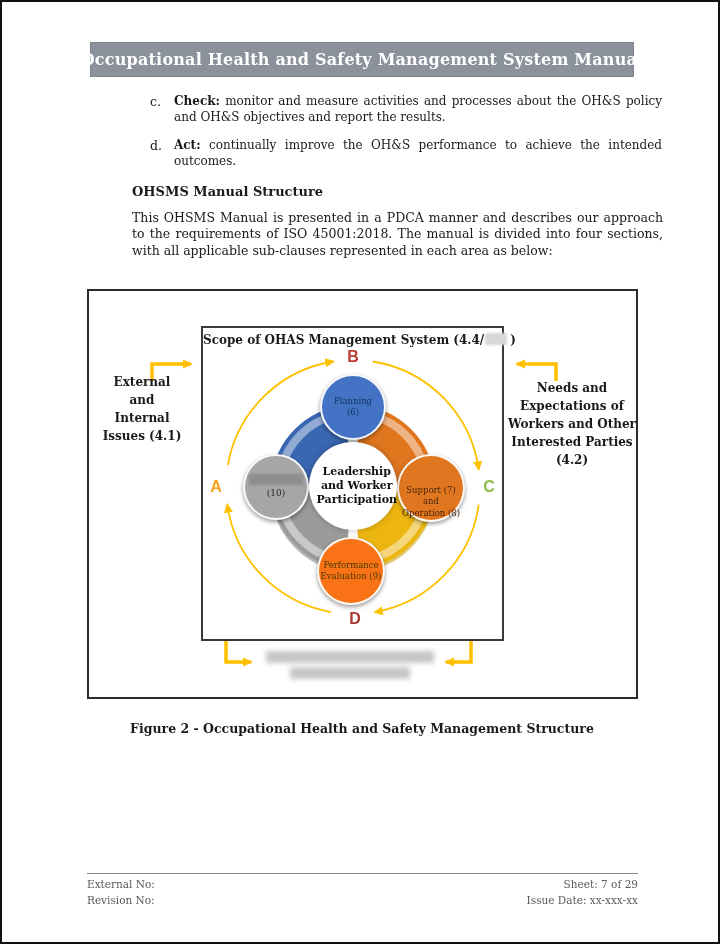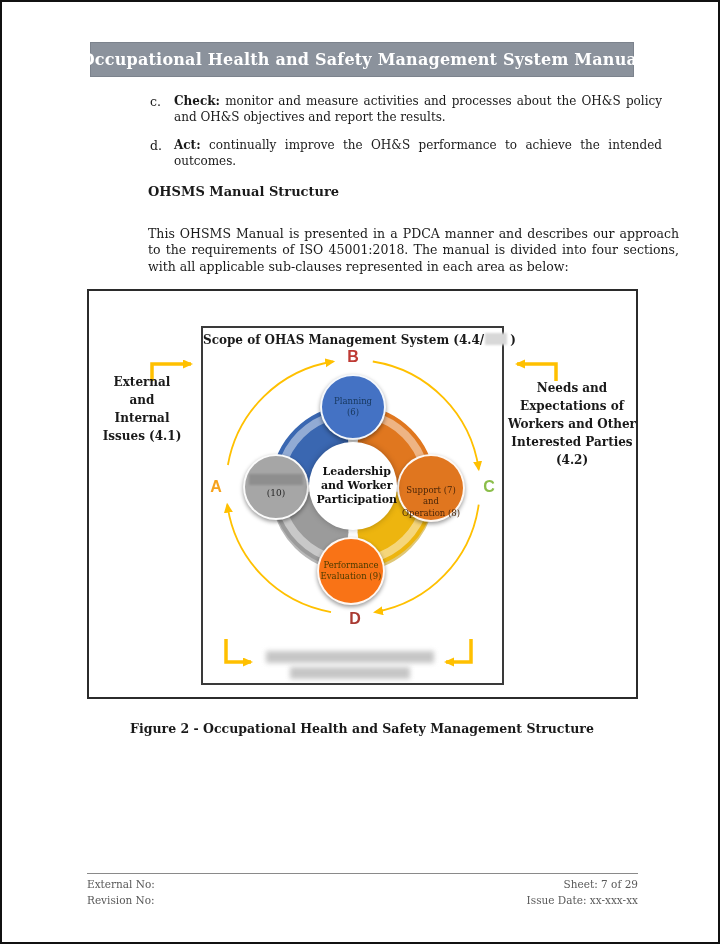--- a/index.html
+++ b/index.html
@@ -11,29 +11,29 @@
               border:1px solid #7c838d;box-sizing:border-box;display:flex;align-items:center;justify-content:center;}
   .header-bar span{color:#fff;font-weight:bold;font-size:16px;letter-spacing:.2px;white-space:nowrap;}
 
   
   .clause-list{position:absolute;left:148px;top:92px;width:512px;}
   .clause{display:flex;margin-bottom:13px;}
   .clause-marker{width:24px;flex:none;font-size:12.5px;line-height:1.3;}
   .clause-text{margin:0;font-size:12px;line-height:1.3;text-align:justify;flex:1;}
   .clause-text b{font-weight:bold;}
 
-  .section-heading{position:absolute;left:130px;top:182px;font-size:13px;font-weight:bold;margin-left:16px;}
+  .section-heading{position:absolute;left:130px;top:182px;font-size:13px;font-weight:bold;}
   .body-paragraph{position:absolute;left:130px;top:208px;width:531px;font-size:12.5px;
-                  line-height:1.3;text-align:justify;margin:16px;}
+                  line-height:1.3;text-align:justify;margin:0;}
 
   
   .figure-box{position:absolute;left:85px;top:287px;width:551px;height:410px;border:2px solid #2b2b2b;
               box-sizing:border-box;background:#fff;}
   .pdca-svg{position:absolute;left:0;top:0;}
-  .scope-box{position:absolute;left:112px;top:35px;width:303px;height:359px;border:2px solid #3a3a3a;
+  .scope-box{position:absolute;left:112px;top:35px;width:303px;height:315px;border:2px solid #3a3a3a;
              box-sizing:border-box;}
   .scope-title{position:absolute;left:0;top:5px;width:100%;text-align:center;font-weight:bold;
                font-size:12px;white-space:nowrap;}
   .redact-sm{display:inline-block;width:22px;height:12px;background:#d8d8d8;filter:blur(1.2px);
              vertical-align:-1px;margin:0 3px 0 1px;}
 
   .side-label{position:absolute;font-weight:bold;font-size:12px;line-height:1.5;text-align:center;
               white-space:pre-line;}
   .side-label.left{left:6px;top:82px;width:94px;}
   .side-label.right{left:416px;top:88px;width:134px;}

